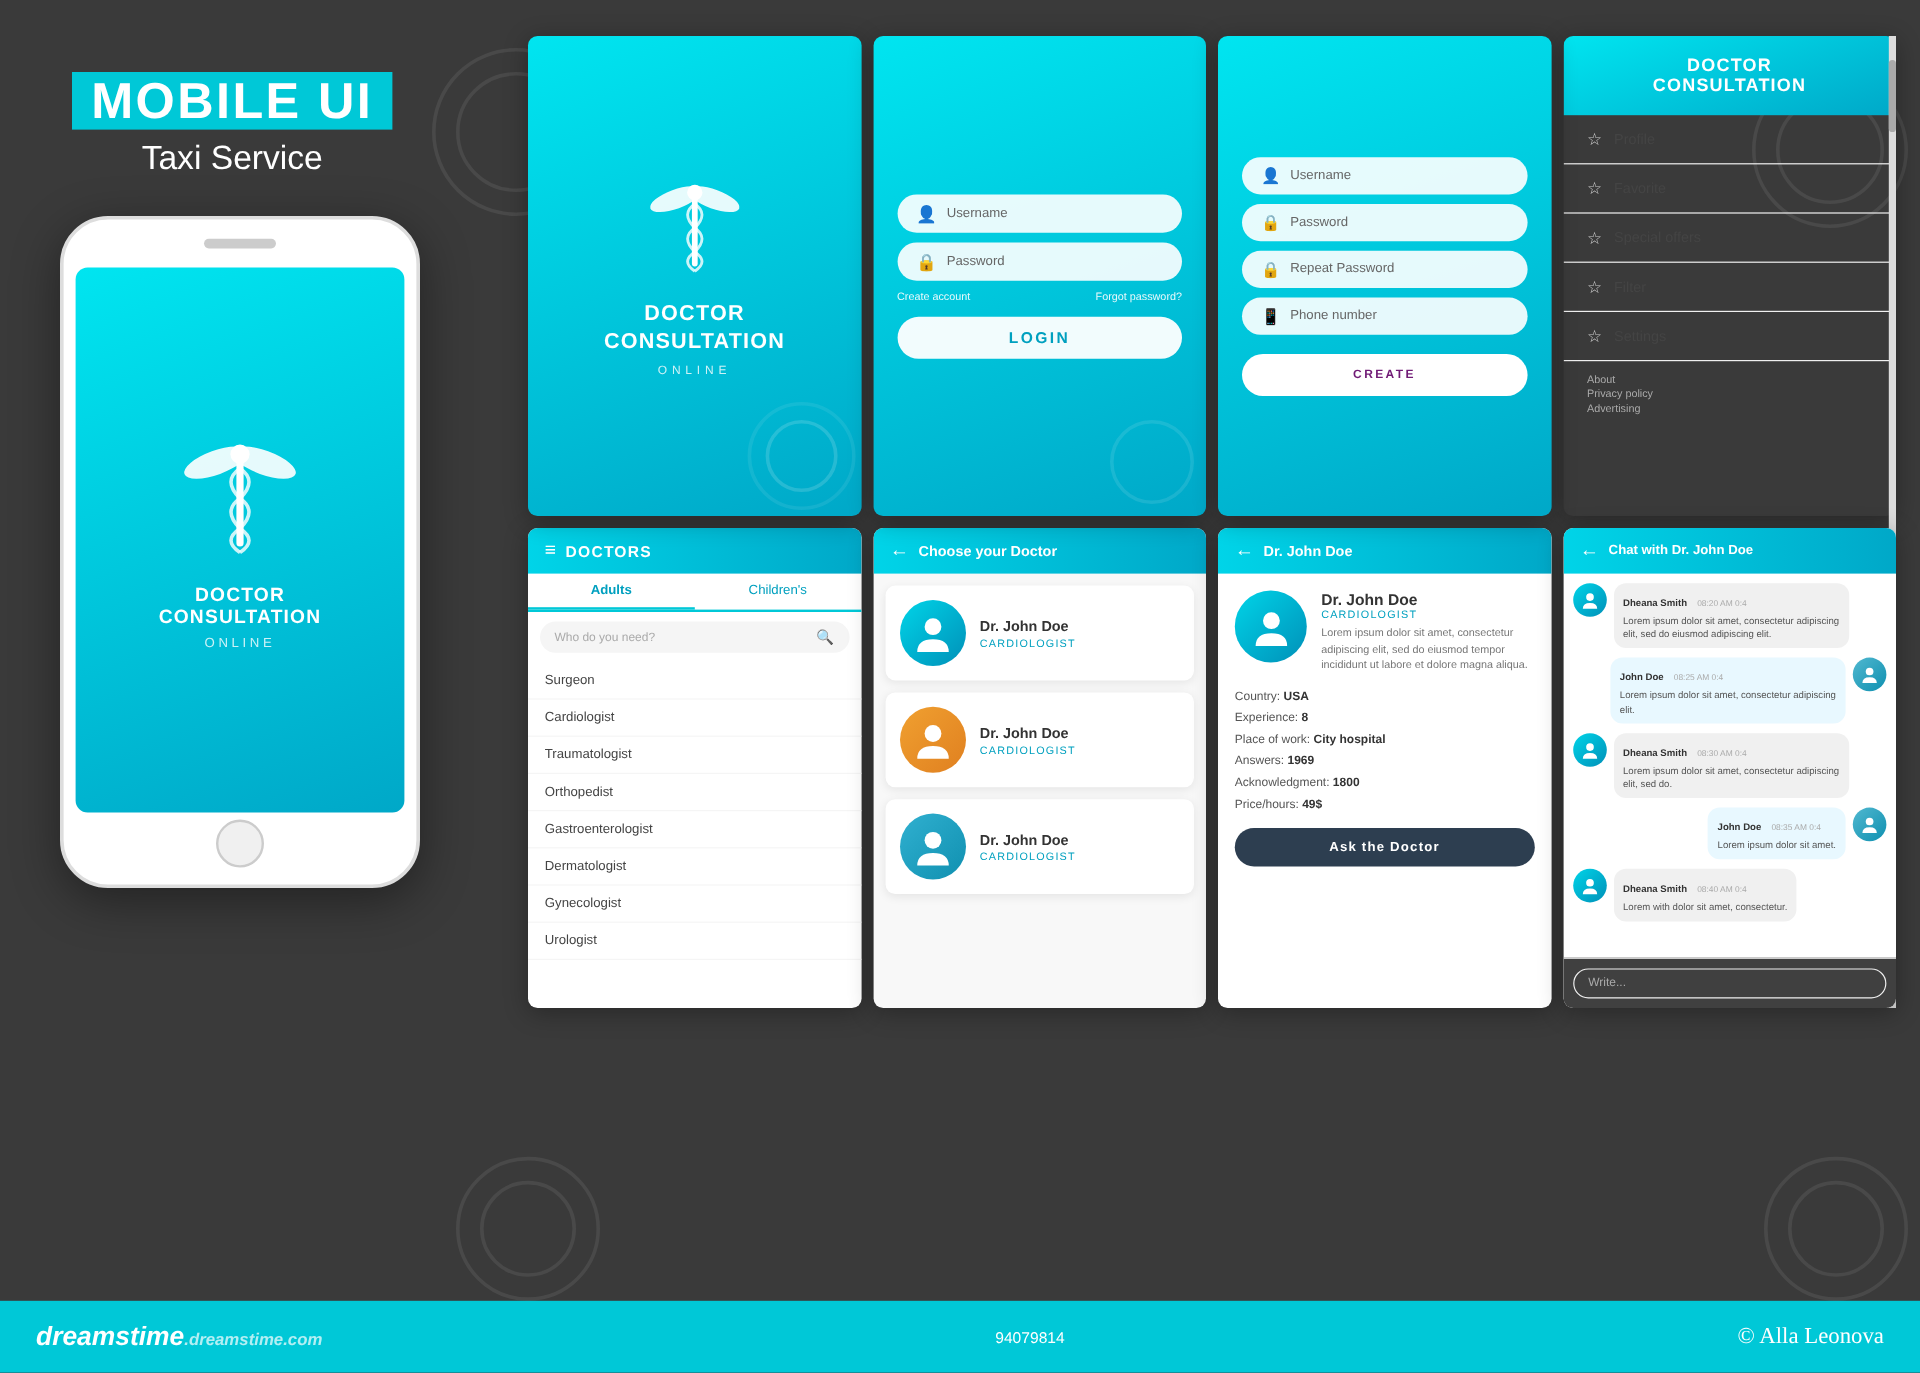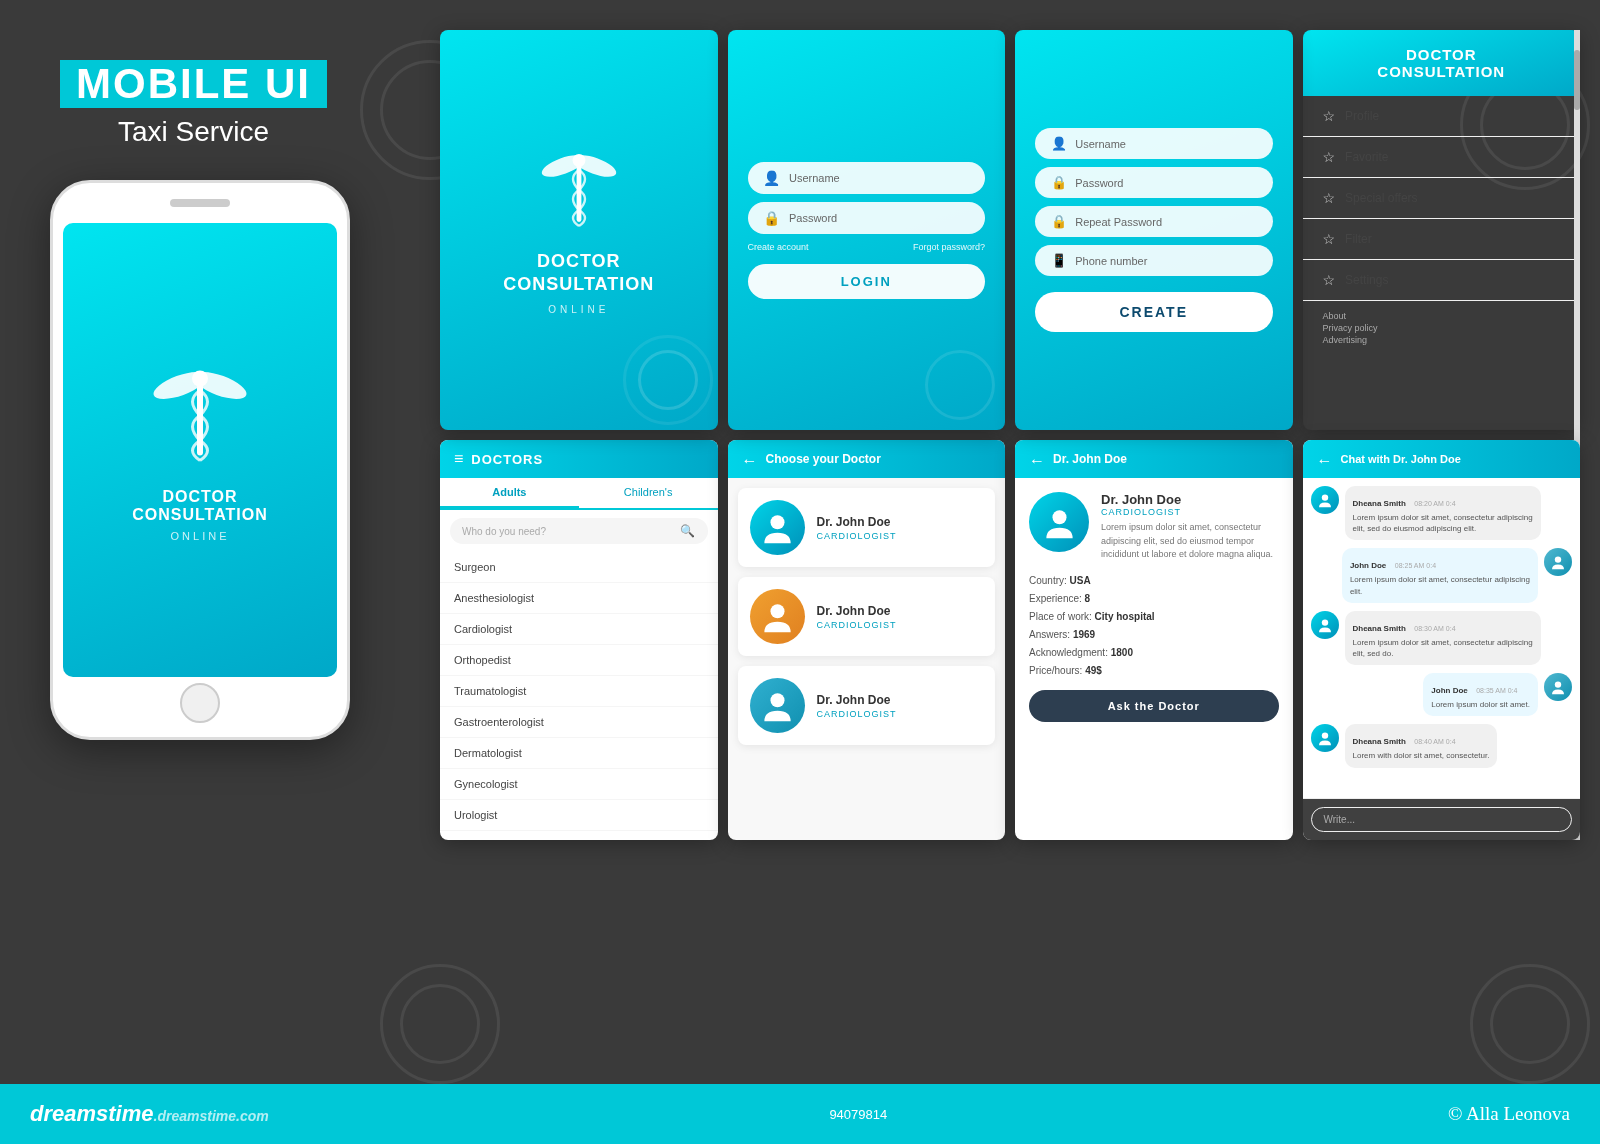--- a/index.html
+++ b/index.html
@@ -247,23 +247,23 @@
     .register-field span {
       font-size: 11px;
       color: #666;
     }
     .create-btn {
       width: 100%;
       background: white;
       border-radius: 20px;
       padding: 12px;
       text-align: center;
-      font-size: 14px;
+      font-size: 10px;
       font-weight: 700;
-      color: #0c4a6e;
+      color: #701a75;
       letter-spacing: 2px;
       margin-top: 8px;
     }
     .menu-header {
       background: linear-gradient(160deg, #00e5f0 0%, #00a8c8 100%);
       padding: 16px;
       text-align: center;
     }
     .menu-header-title {
       color: white;
@@ -731,24 +731,23 @@
     <div class="doctors-tabs">
       <div class="doctors-tab active">Adults</div>
       <div class="doctors-tab">Children's</div>
     </div>
     <div class="doctors-search">
       <span>Who do you need?</span>
       <span style="font-size:12px;color:#aaa;">🔍</span>
     </div>
     <div>
       <div class="doctor-list-item">Surgeon</div>
-      <div class="doctor-list-item">Anesthesiologist</div>
       <div class="doctor-list-item">Cardiologist</div>
+      <div class="doctor-list-item">Traumatologist</div>
       <div class="doctor-list-item">Orthopedist</div>
-      <div class="doctor-list-item">Traumatologist</div>
       <div class="doctor-list-item">Gastroenterologist</div>
       <div class="doctor-list-item">Dermatologist</div>
       <div class="doctor-list-item">Gynecologist</div>
       <div class="doctor-list-item">Urologist</div>
     </div>
   </div>
 
   <div class="app-screen screen-choose">
     <div class="choose-header">
       <span style="color:white;font-size:16px;">←</span>

